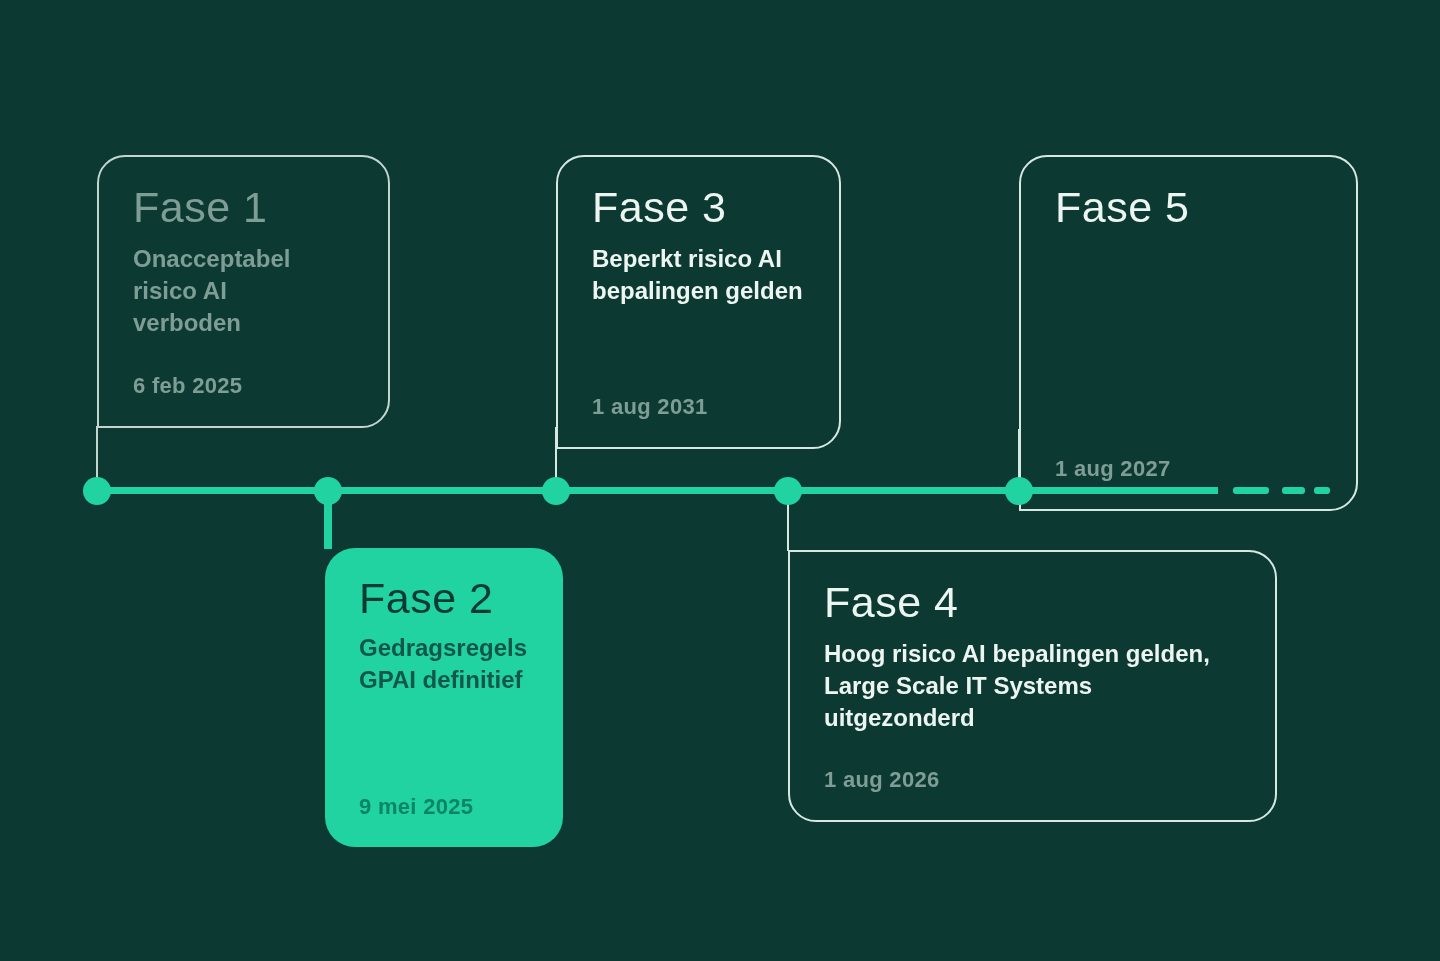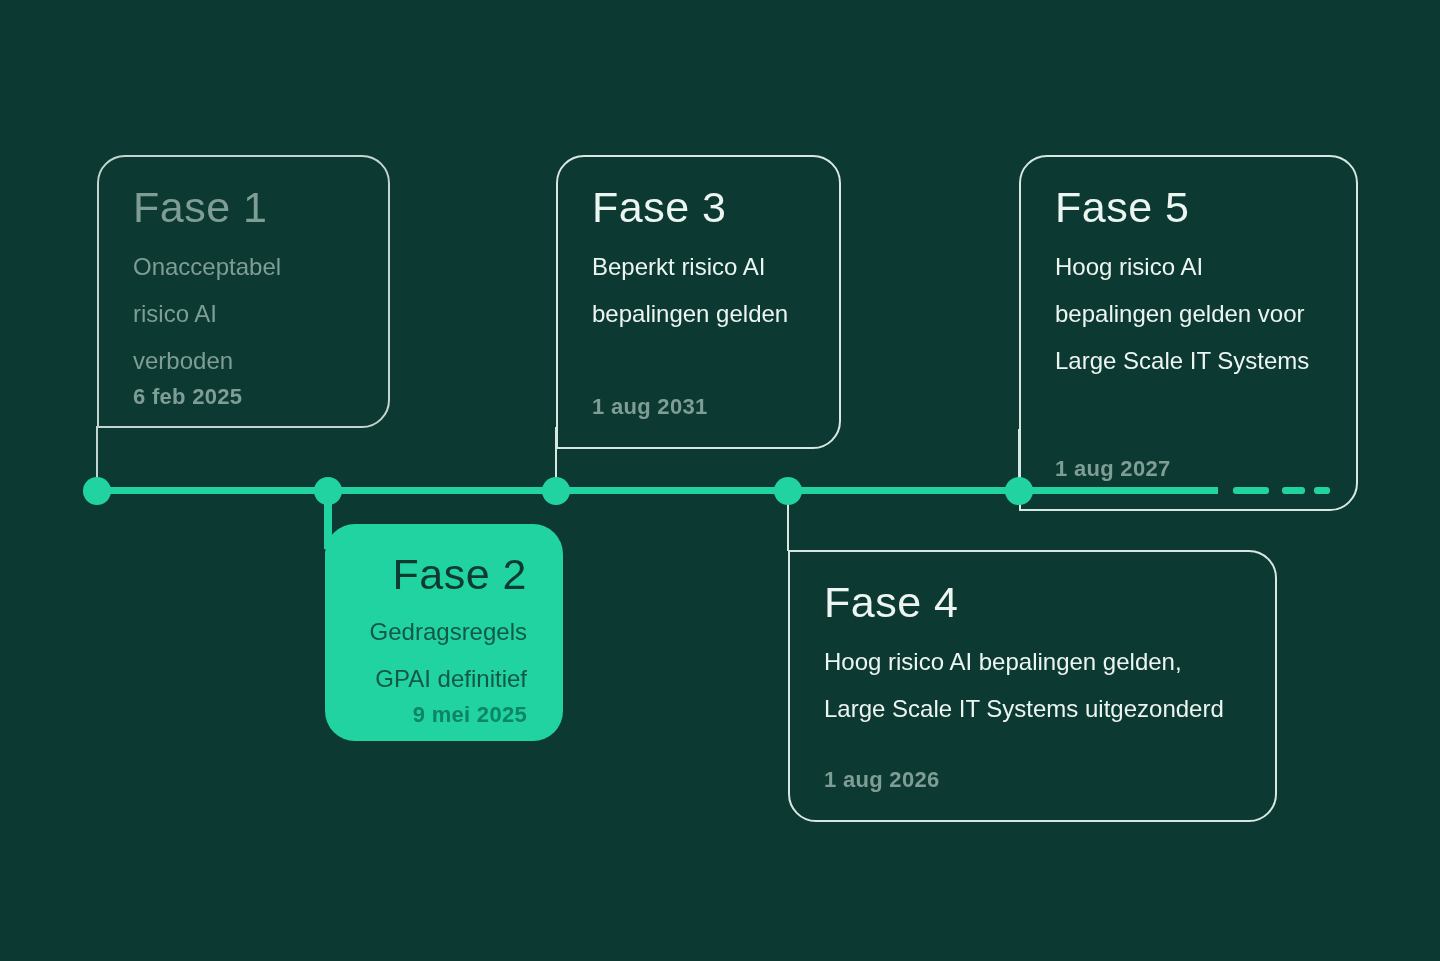--- a/index.html
+++ b/index.html
@@ -80,35 +80,35 @@
     padding: 24px 36px 27px 34px;
     z-index: 2;
   }
   .card.outline { border: 2px solid var(--border); }
   .card.dim { border-color: var(--borderDim); }
   .card.fill { background: var(--accent); border-radius: 30px; }
 
   .card1 { left: 97px;  top: 155px; width: 293px; height: 273px; border-bottom-left-radius: 0; }
   .card3 { left: 556px; top: 155px; width: 285px; height: 294px; border-bottom-left-radius: 0; }
   .card5 { left: 1019px; top: 155px; width: 339px; height: 356px; border-bottom-left-radius: 0; }
-  .card2 { left: 325px; top: 524px; width: 238px; height: 217px; border-top-left-radius: 0; text-align: right; }
+  .card2 { left: 325px; top: 548px; width: 238px; height: 299px; border-top-left-radius: 0; }
   .card4 { left: 788px; top: 550px; width: 489px; height: 272px; border-top-left-radius: 0; }
 
   .card-title {
     font-size: 43px;
     line-height: 52px;
     font-weight: 500;
     letter-spacing: 0.5px;
     color: var(--bright);
     margin-bottom: 10px;
   }
   .card-body {
     font-size: 24px;
-    line-height: 47px;
-    font-weight: 400;
+    line-height: 32px;
+    font-weight: 700;
     color: var(--bright);
     white-space: pre-line;
   }
   .card-date {
     margin-top: auto;
     font-size: 22px;
     font-weight: 700;
     letter-spacing: 0.3px;
     color: var(--muted);
   }
@@ -166,19 +166,16 @@
 
   <div class="card card4 outline">
     <div class="card-title">Fase 4</div>
     <div class="card-body">Hoog risico AI bepalingen gelden,
 Large Scale IT Systems uitgezonderd</div>
     <div class="card-date">1 aug 2026</div>
   </div>
 
   <div class="card card5 outline">
     <div class="card-title">Fase 5</div>
-    <div class="card-body">Hoog risico AI
-bepalingen gelden voor
-Large Scale IT Systems</div>
     <div class="card-date">1 aug 2027</div>
   </div>
 
 </div>
 
 </body></html>

